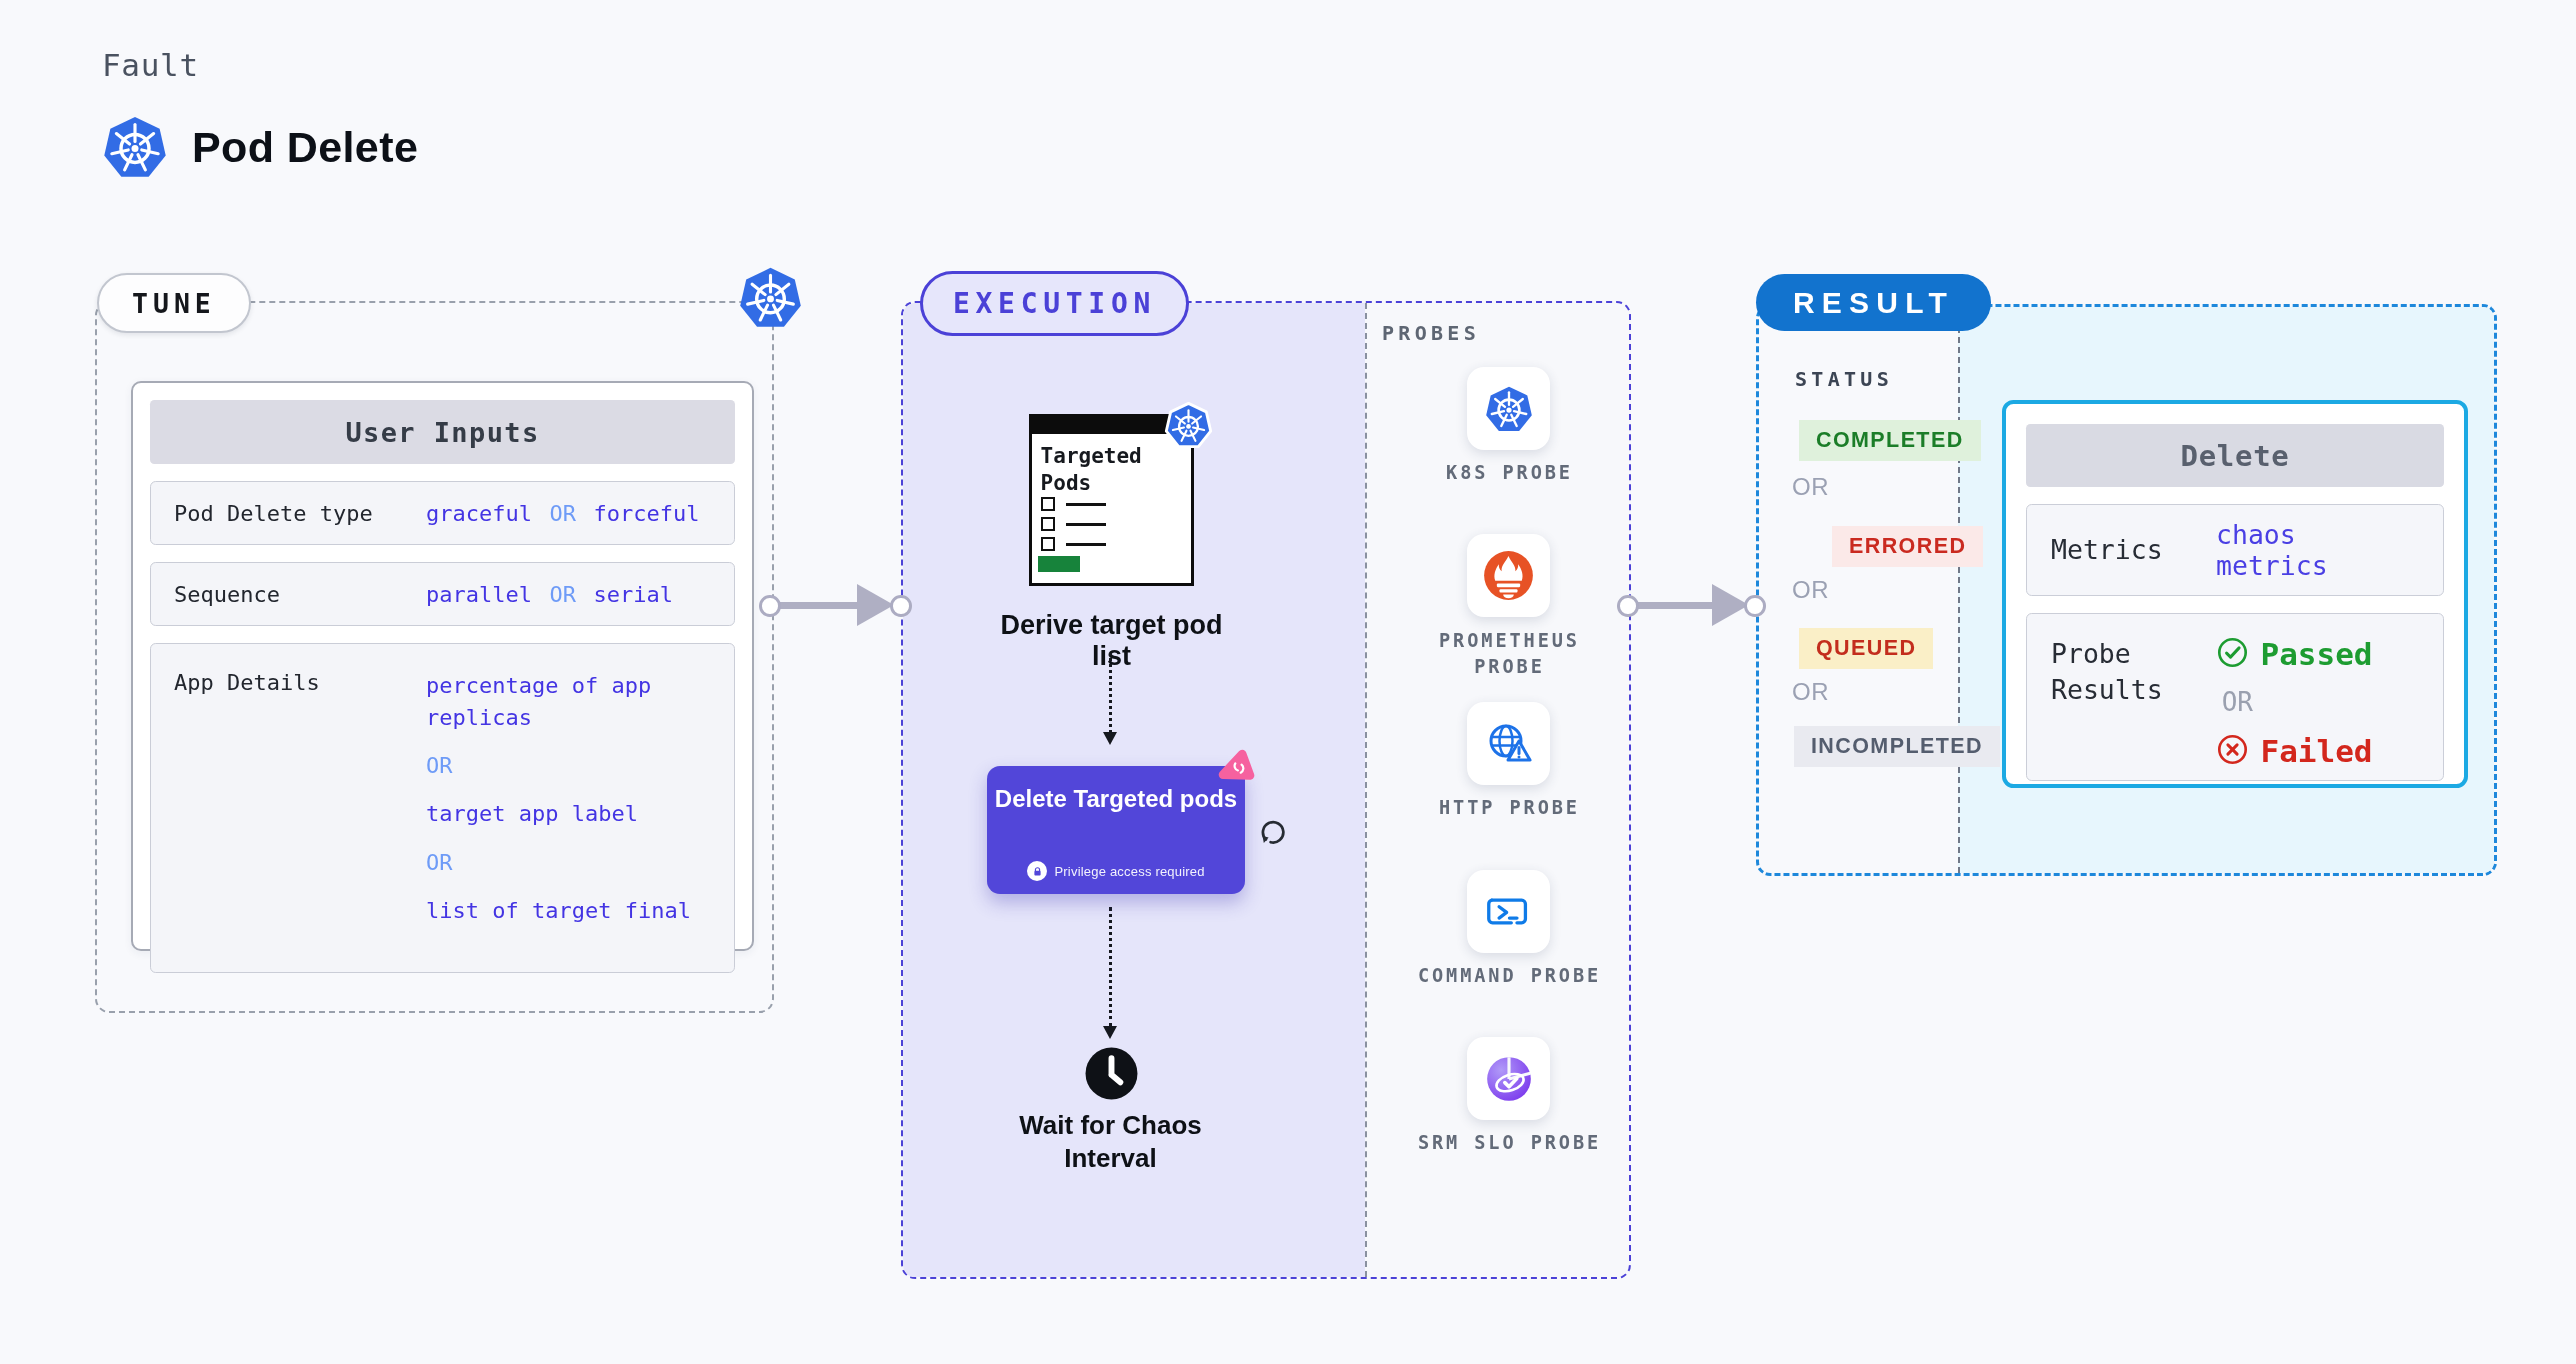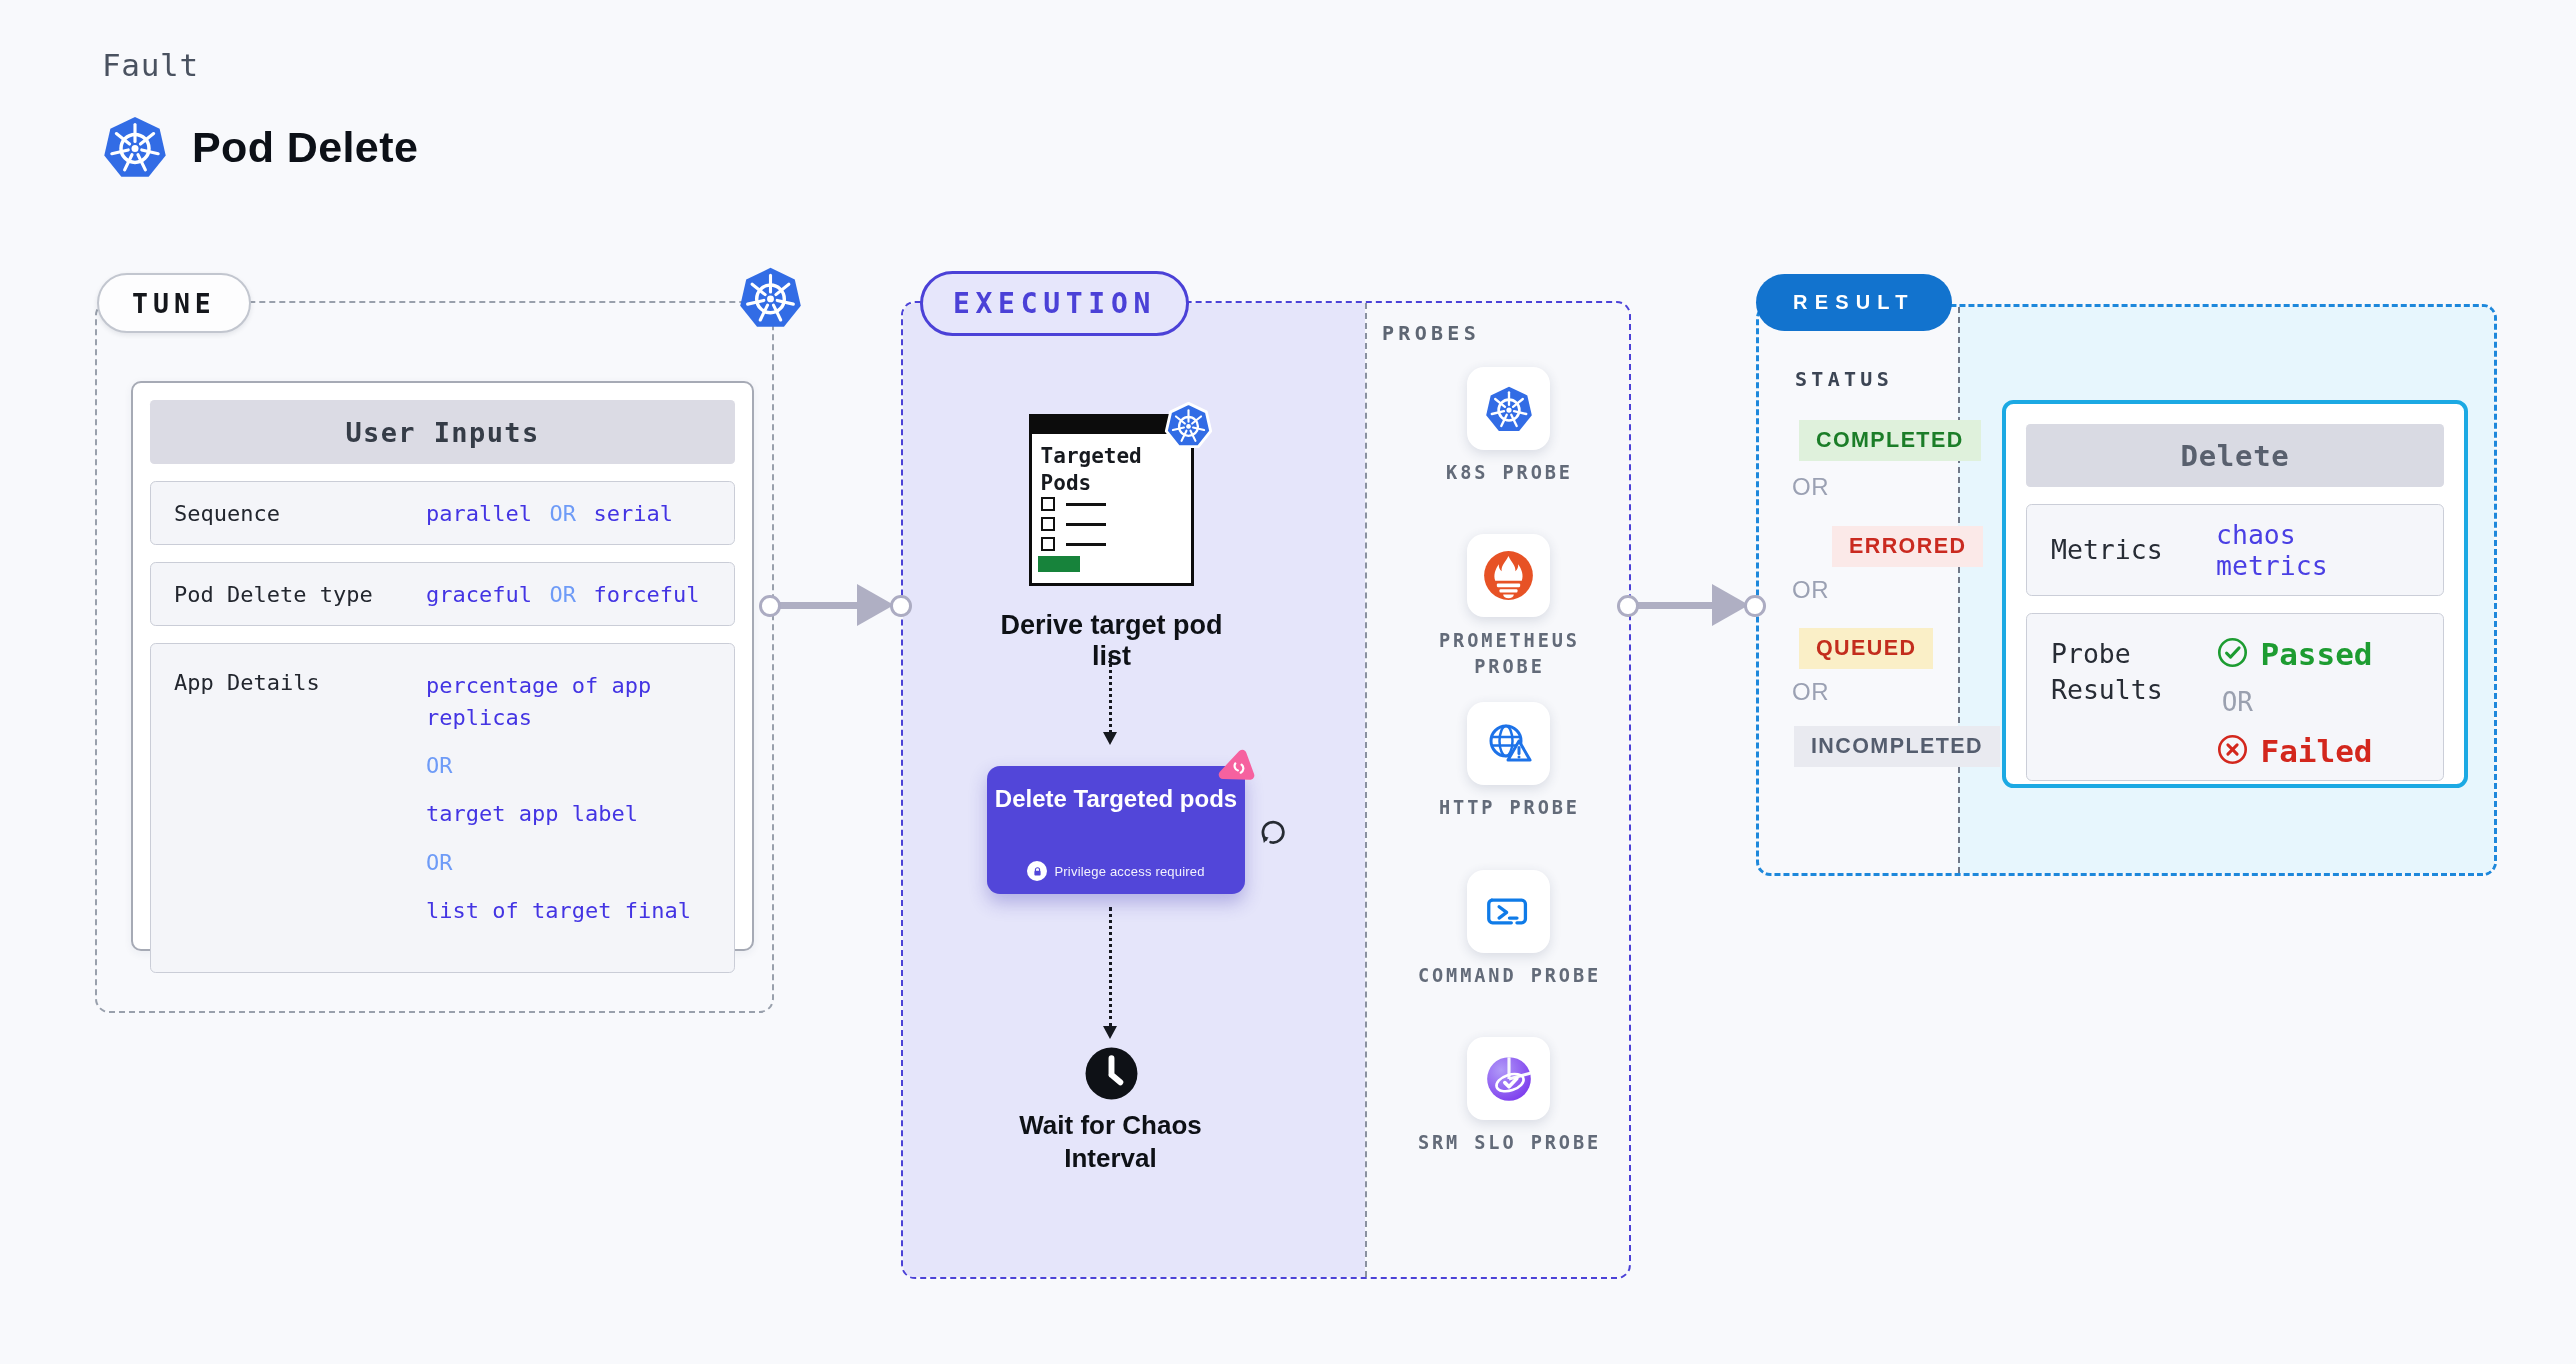--- a/index.html
+++ b/index.html
@@ -26,21 +26,21 @@
 
   
   .pill{display:inline-flex;align-items:center;z-index:7;white-space:nowrap;}
   .pill-tune{left:97px;top:273px;height:56px;padding:0 33px;background:#FDFDFE;border:2.9px solid #C2C6CF;
              border-radius:31.5px;font-family:"DejaVu Sans Mono",monospace;font-weight:700;font-size:26.5px;
              letter-spacing:5px;color:#15171C;box-shadow:0 2.1px 5.7px rgba(30,35,60,.10);}
   .pill-exec{left:920px;top:271px;height:59px;padding:0 30px;background:#E6E6FB;border:3.6px solid #4B41D7;
              border-radius:36px;font-family:"DejaVu Sans Mono",monospace;font-weight:700;font-size:28px;
              letter-spacing:5.7px;color:#4B41D7;}
   .pill-result{left:1756px;top:274px;height:57px;padding:0 37px;background:#1273CE;border-radius:33px;
-               font-weight:700;font-size:20px;letter-spacing:7.2px;color:#FFFFFF;}
+               font-weight:700;font-size:30px;letter-spacing:7.2px;color:#FFFFFF;}
 
   .k8s-corner{left:736px;top:263px;width:69px;height:69px;z-index:7;}
 
   
   .card-inputs{left:131px;top:381px;width:623px;height:570px;background:#FFFFFF;border:2.1px solid #A6AAB5;
                border-radius:10px;padding:17px;box-sizing:border-box;z-index:2;box-shadow:0 2.9px 8.6px rgba(40,50,80,.06);}
   .ui-header{height:64px;background:#DBDBE4;border-radius:4.3px;display:flex;align-items:center;justify-content:center;
              font-family:"DejaVu Sans Mono",monospace;font-weight:700;font-size:27px;letter-spacing:1.4px;color:#353C47;
              margin-bottom:17px;}
   .ui-row{background:#F4F5F9;border:1.4px solid #CACDD7;border-radius:5.7px;margin-bottom:17px;padding:0 23px;
@@ -238,34 +238,34 @@
   <div class="abs box box-tune"></div>
   <div class="abs pill pill-tune mono">TUNE</div>
   <svg class="abs k8s-corner" viewBox="0 0 96 96" width="69" height="69">
       <use href="#sym-k8s"></use>
     </svg>
 
   <div class="abs card-inputs">
     <div class="ui-header">User Inputs</div>
 
     <div class="ui-row">
+      <span class="ui-label">Pod Delete type</span>
+      <span>
+        <span class="ui-value">graceful</span>
+        <span class="or-inline">OR</span>
+        <span class="ui-value">forceful</span>
+      </span>
+    </div>
+
+    <div class="ui-row">
       <span class="ui-label">Sequence</span>
       <span>
         <span class="ui-value">parallel</span>
         <span class="or-inline">OR</span>
         <span class="ui-value">serial</span>
-      </span>
-    </div>
-
-    <div class="ui-row">
-      <span class="ui-label">Pod Delete type</span>
-      <span>
-        <span class="ui-value">graceful</span>
-        <span class="or-inline">OR</span>
-        <span class="ui-value">forceful</span>
       </span>
     </div>
 
     <div class="ui-row tall">
       <span class="ui-label">App Details</span>
       <span class="ui-lines">
         <div class="line">percentage of app replicas</div>
         <div class="or-line">OR</div>
         <div class="line">target app label</div>
         <div class="or-line">OR</div>

